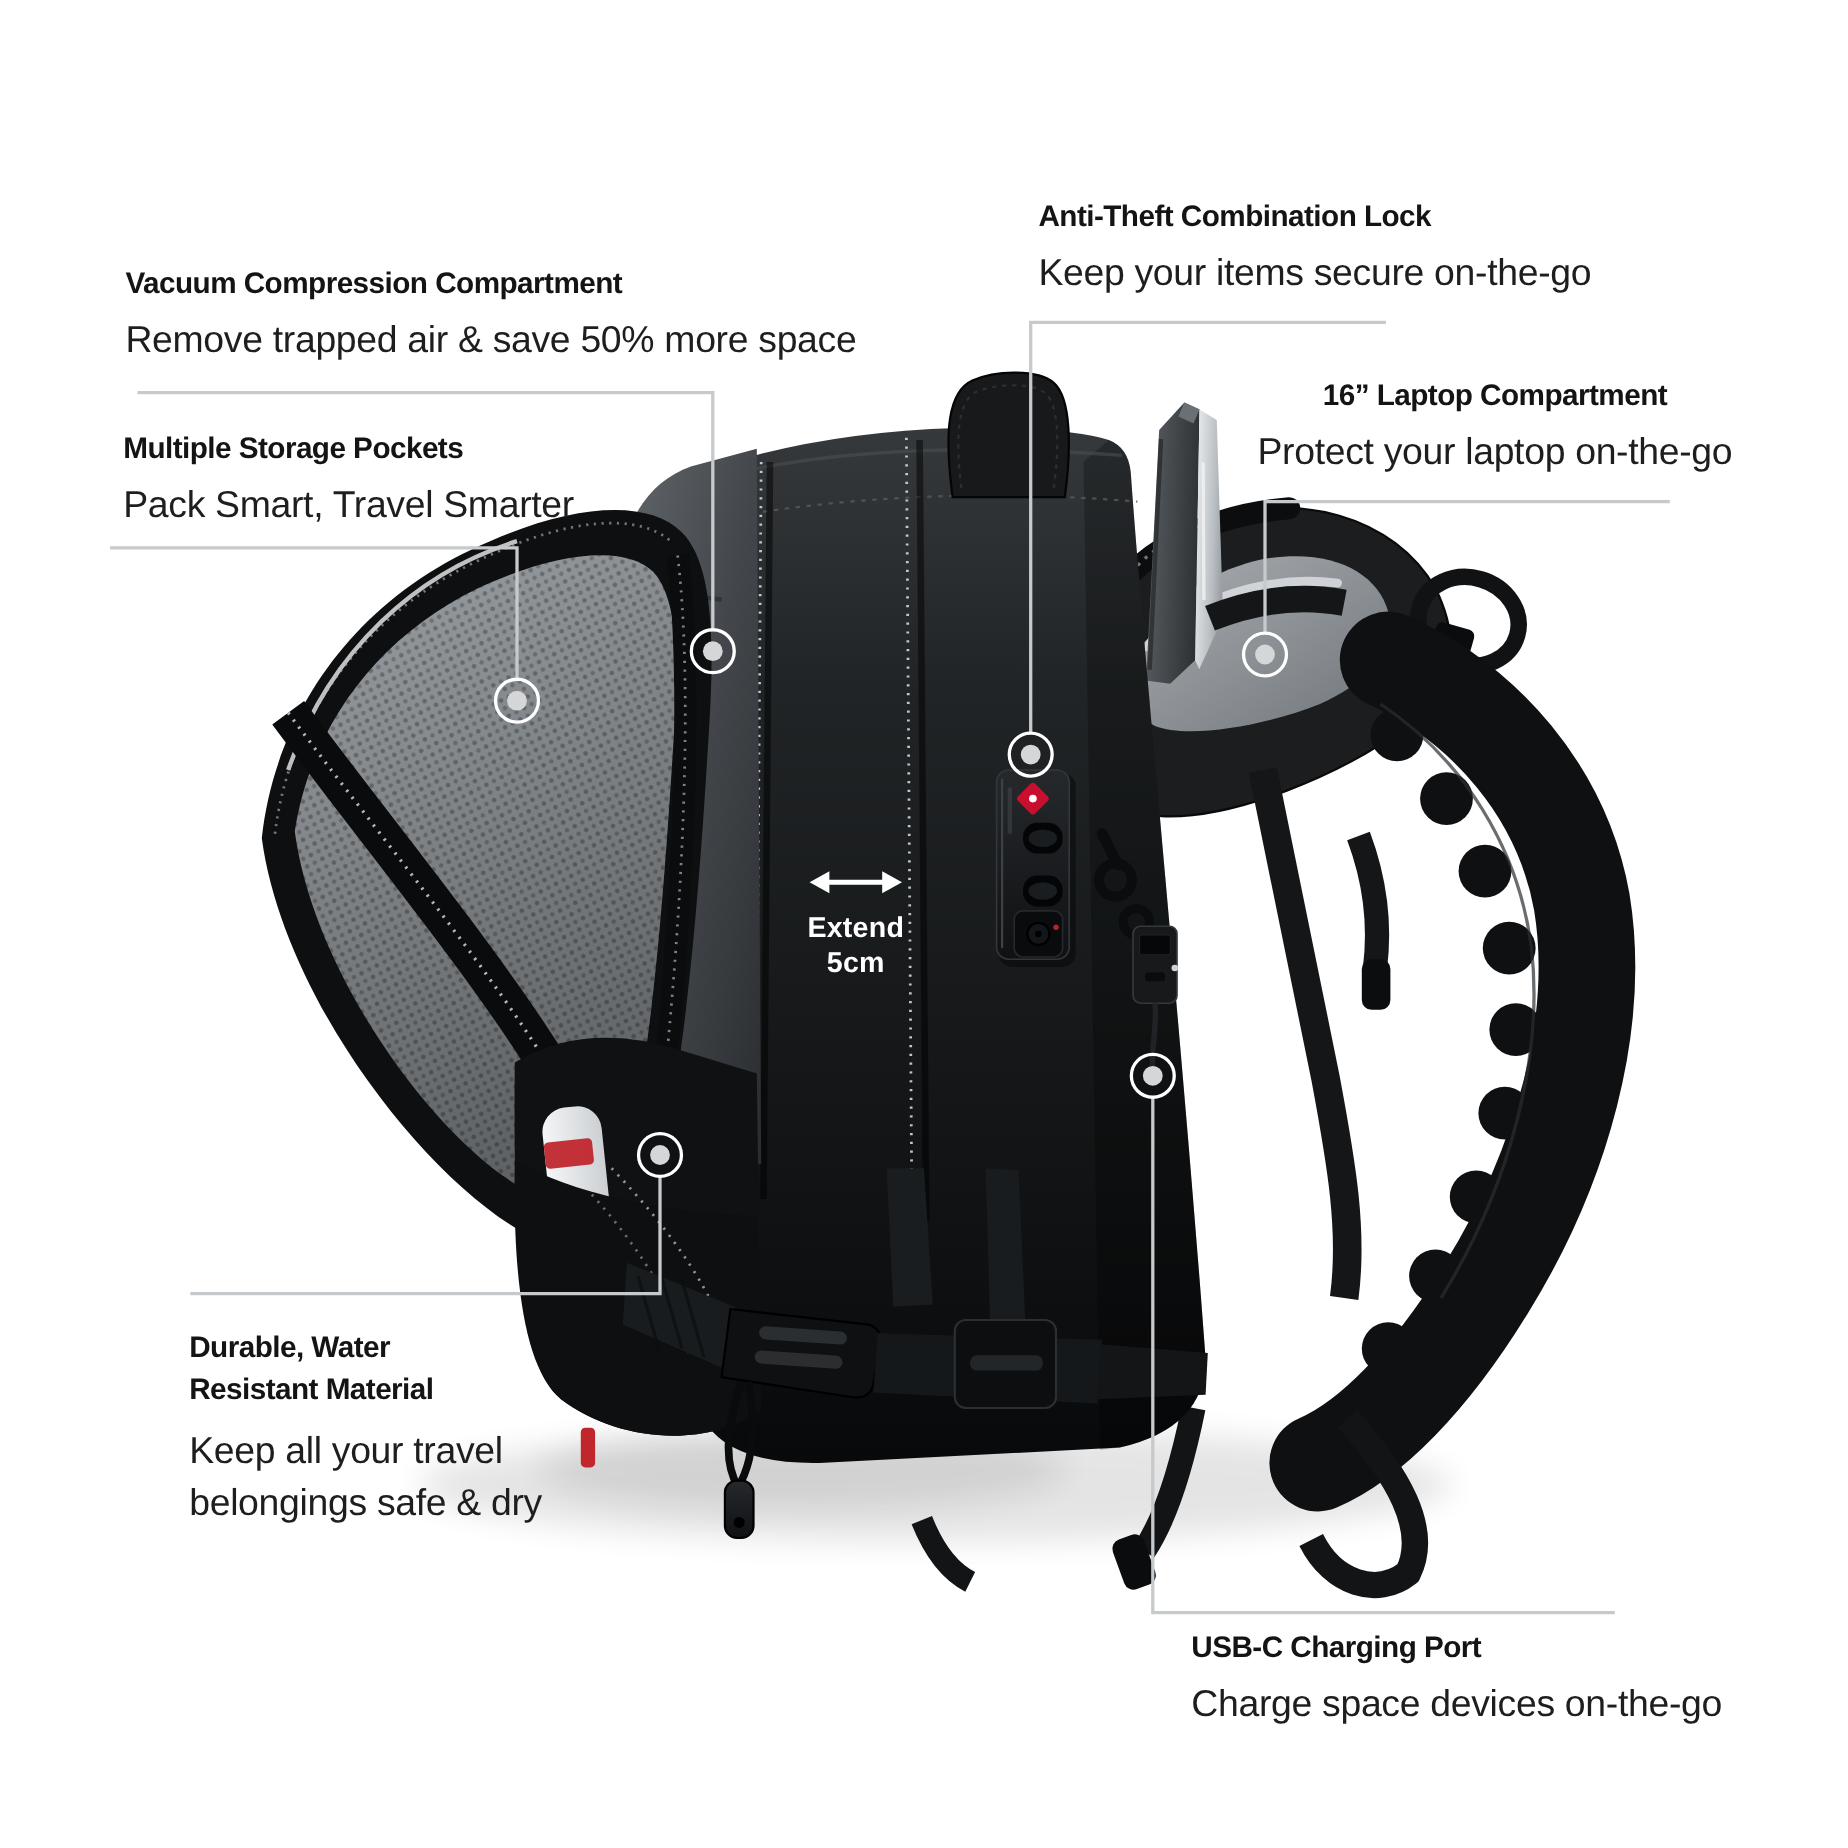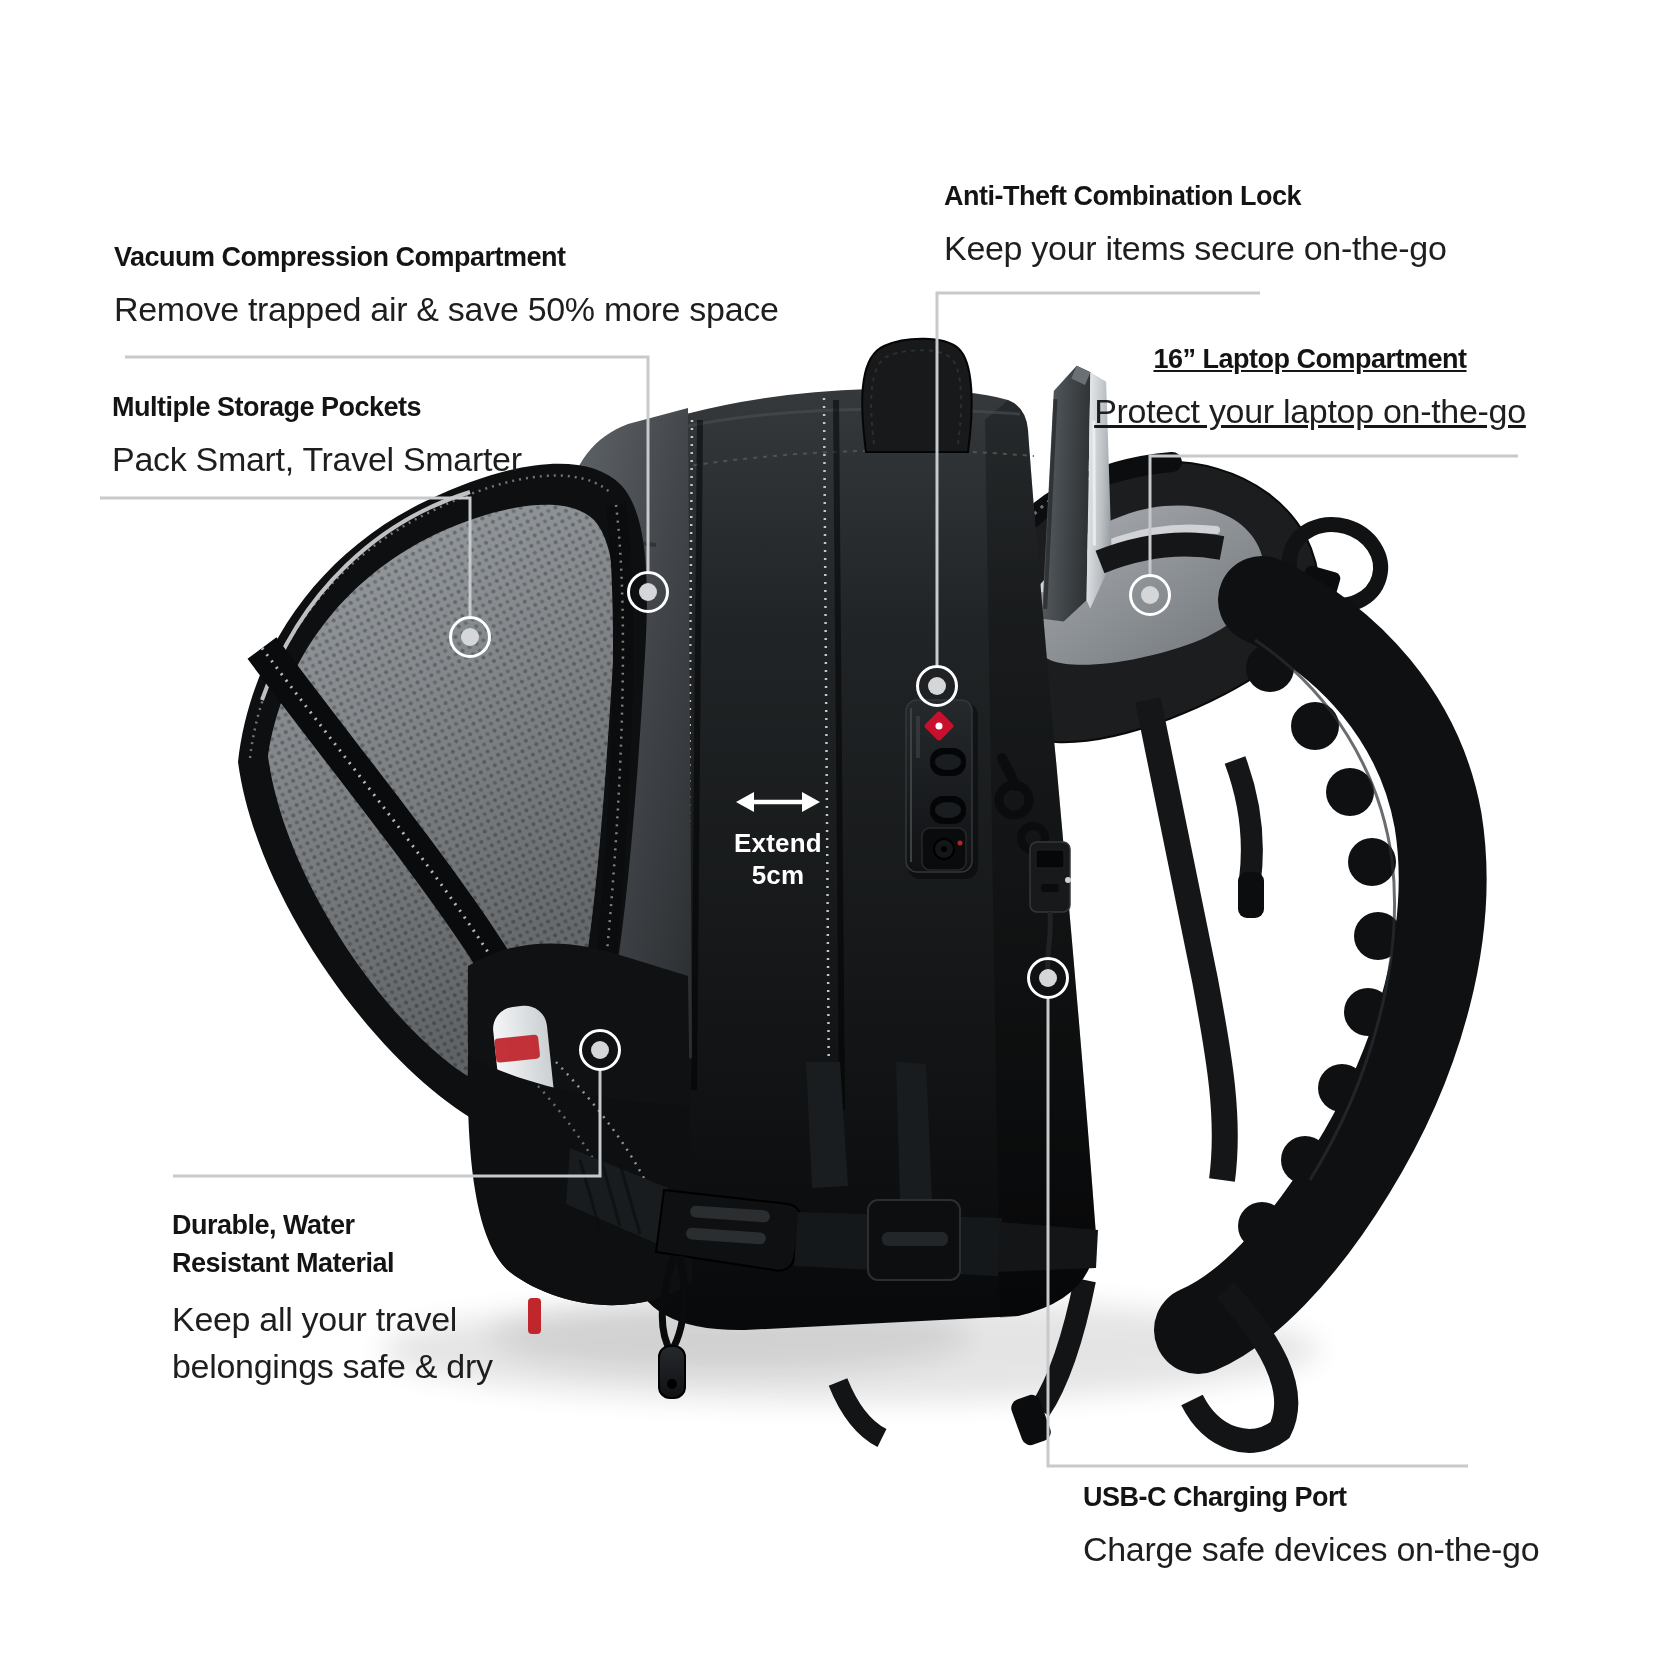--- a/index.html
+++ b/index.html
@@ -286,39 +286,39 @@
   <div class="callout" style="left:112px;top:392px;">
     <div class="title">Multiple Storage Pockets</div>
     <div class="subtitle">Pack Smart, Travel Smarter</div>
   </div>
 
   <div class="callout" style="left:944px;top:181px;">
     <div class="title">Anti-Theft Combination Lock</div>
     <div class="subtitle">Keep your items secure on-the-go</div>
   </div>
 
-  <div class="callout center" style="left:1090px;top:344px;width:440px;text-decoration:underline;">
+  <div class="callout center" style="left:1139px;top:344px;width:440px;">
     <div class="title">16” Laptop Compartment</div>
     <div class="subtitle">Protect your laptop on-the-go</div>
   </div>
 
   <div class="callout" style="left:172px;top:1206px;">
     <div class="title multiline">
       <span>Durable, Water</span>
       <span>Resistant Material</span>
     </div>
     <div class="subtitle multiline">
       <span>Keep all your travel</span>
       <span>belongings safe &amp; dry</span>
     </div>
   </div>
 
   <div class="callout" style="left:1046px;top:1482px;margin-left:37px;">
     <div class="title">USB-C Charging Port</div>
-    <div class="subtitle">Charge safe devices on-the-go</div>
+    <div class="subtitle">Charge space devices on-the-go</div>
   </div>
 
   <div class="extend-label">
     <span>Extend</span>
     <span>5cm</span>
   </div>
 
 </div>
 
 </body></html>

